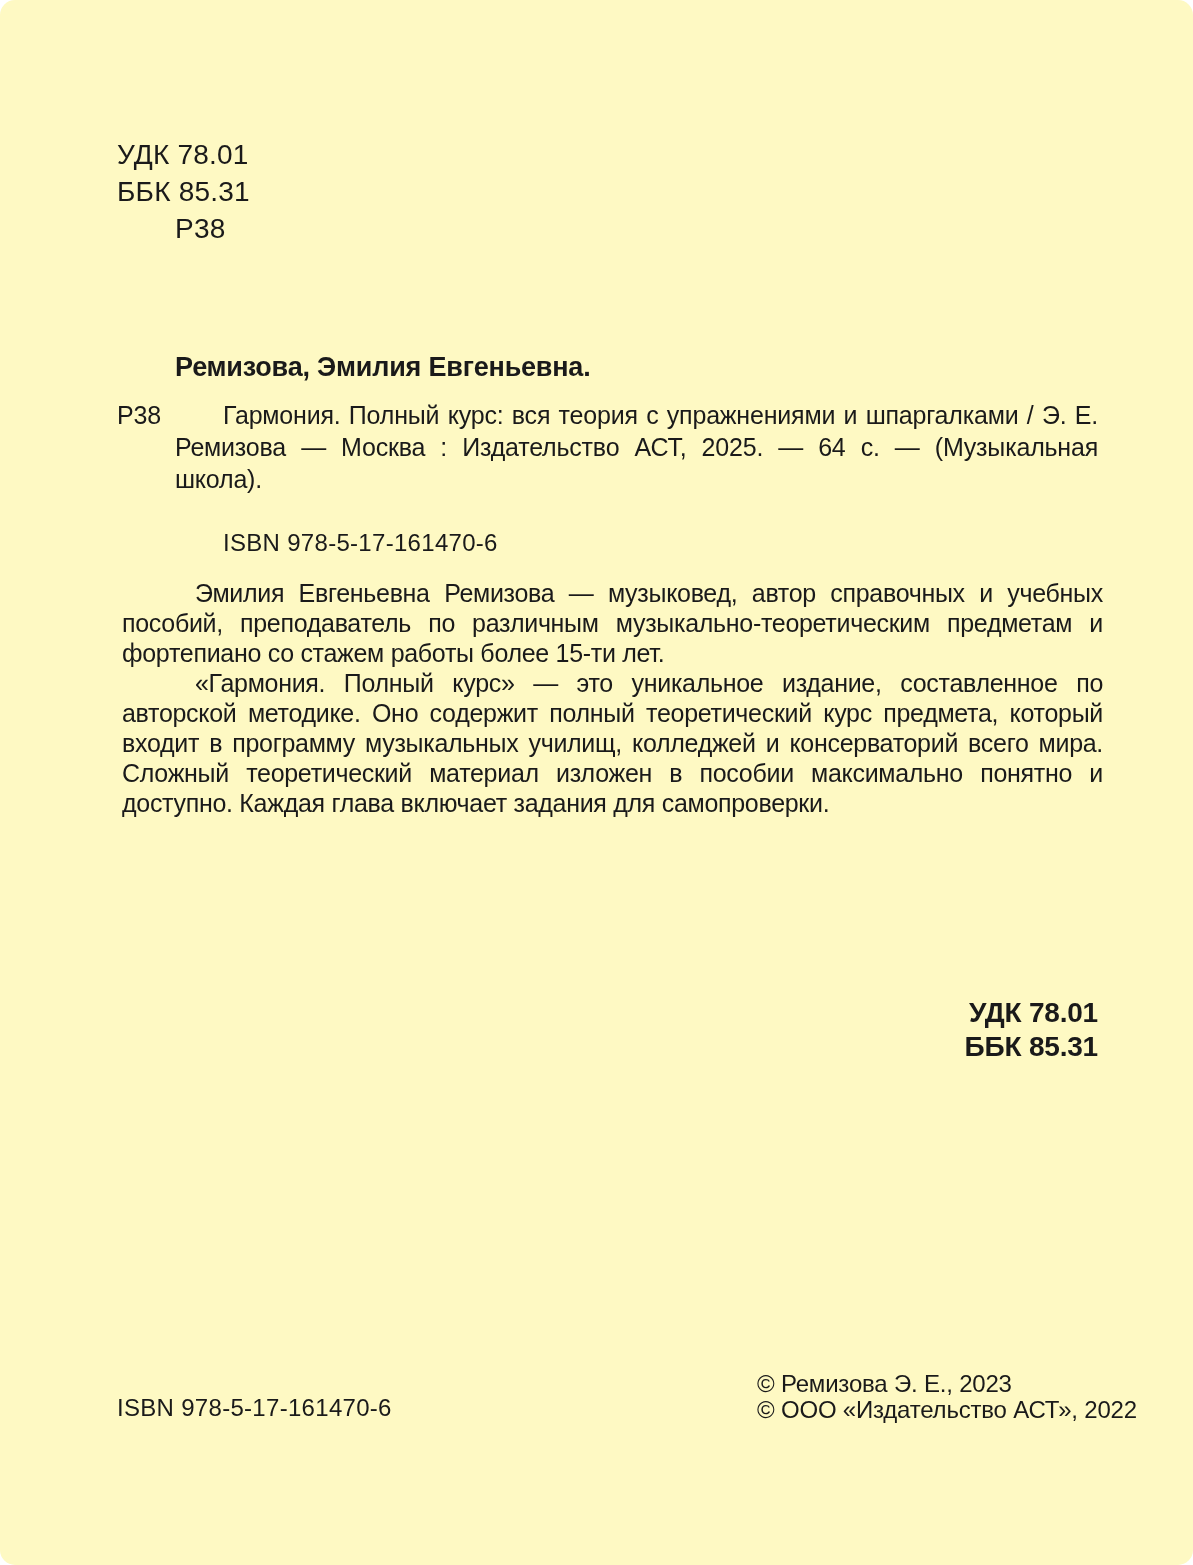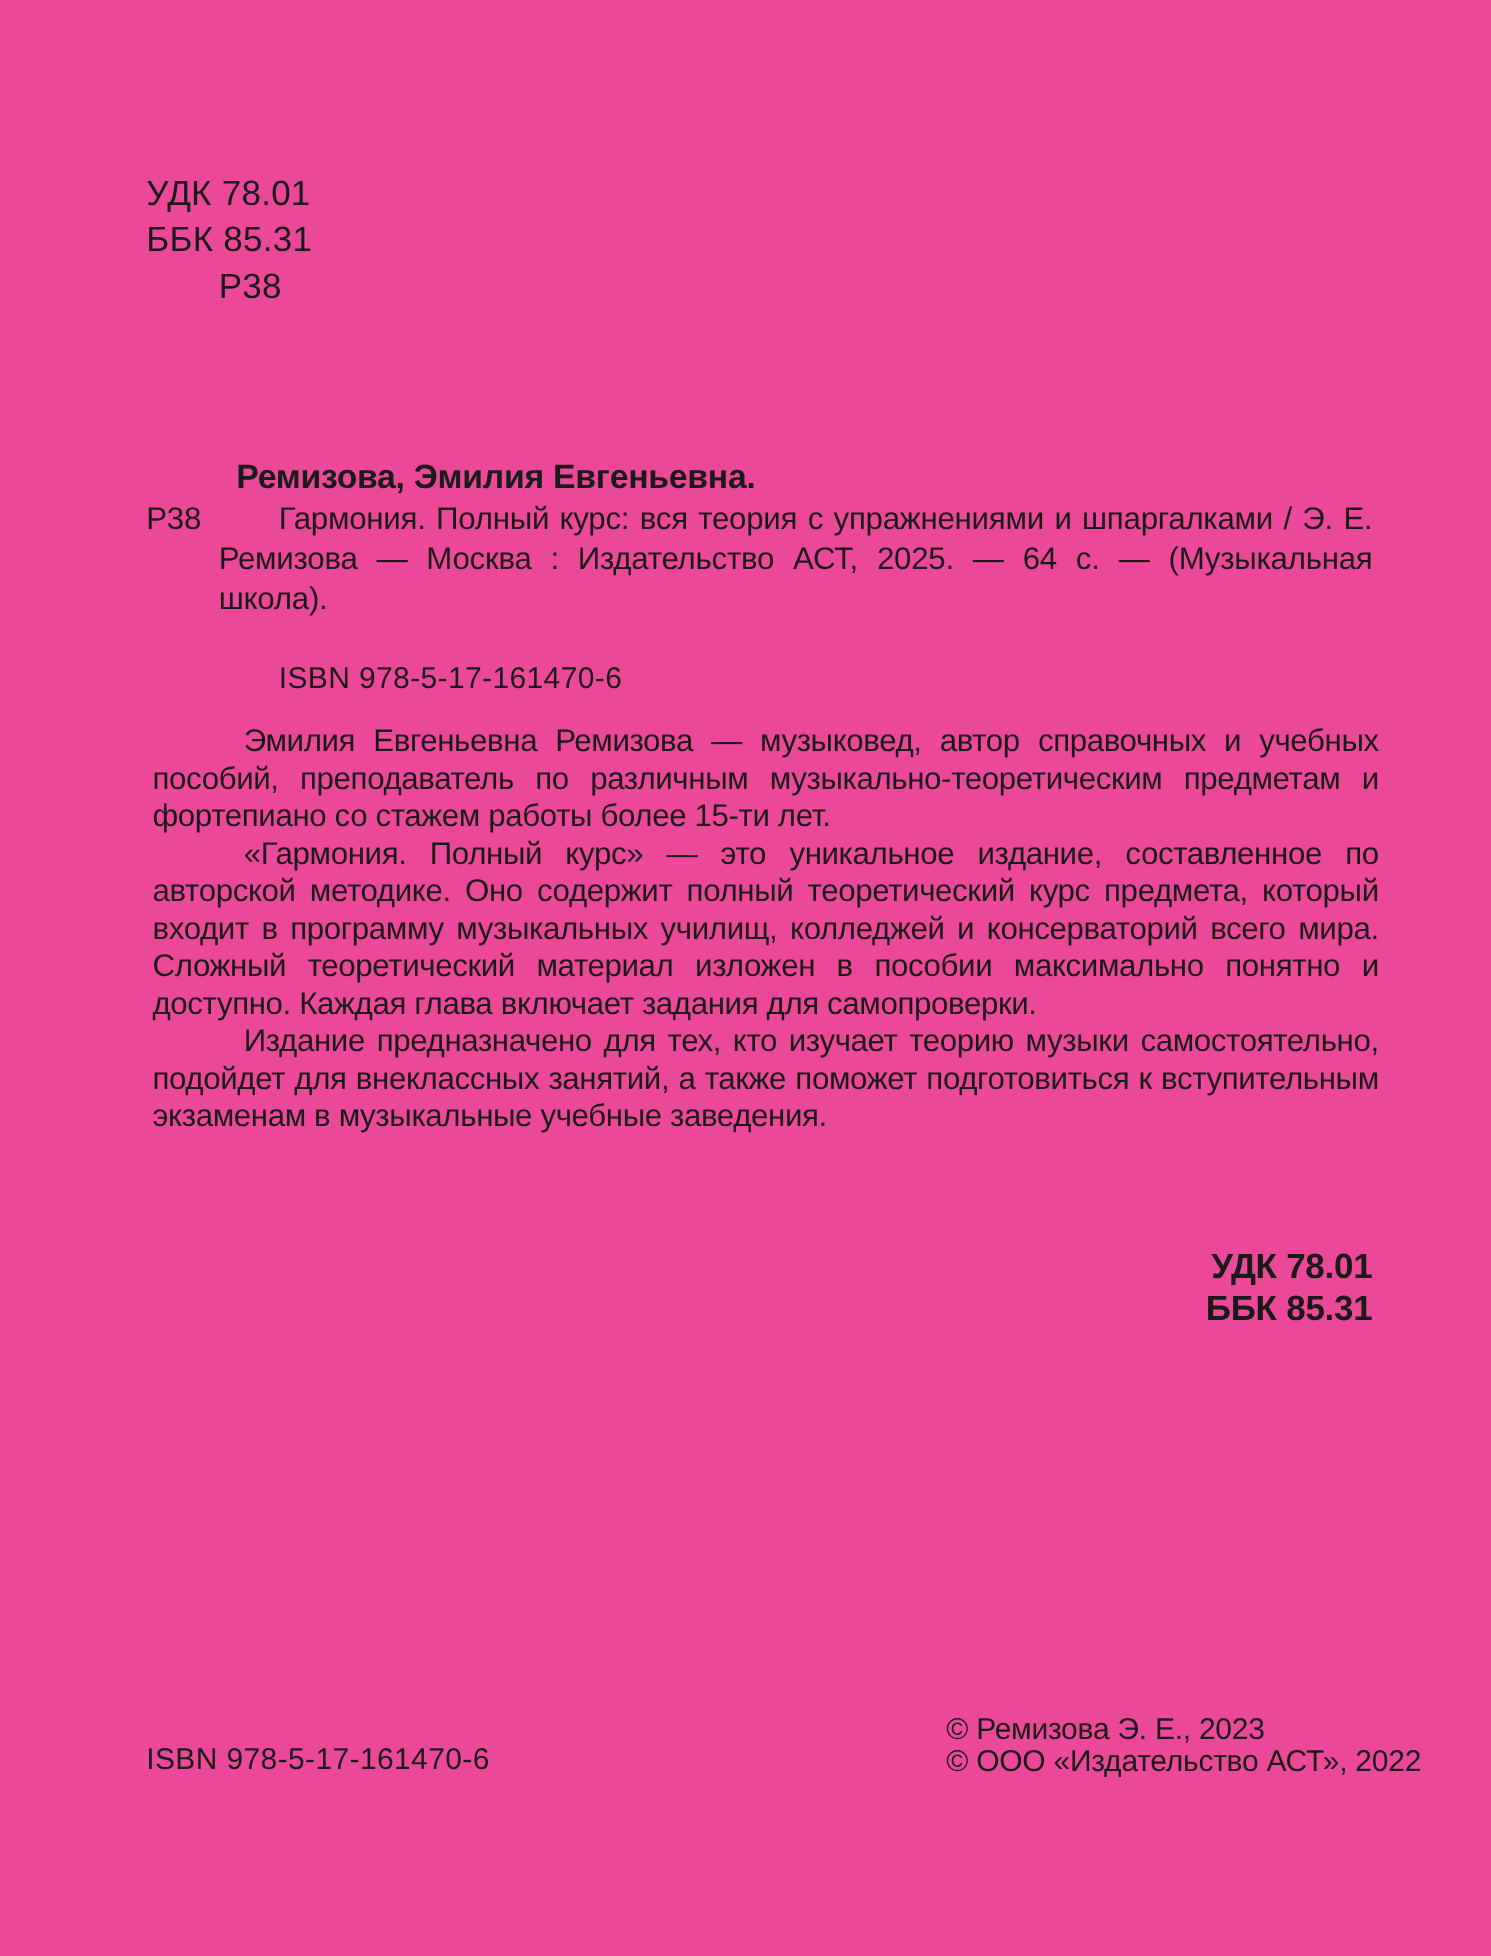--- a/index.html
+++ b/index.html
@@ -10,42 +10,43 @@
   body {
     width: 1193px;
     height: 1565px;
     position: relative;
     font-family: "Liberation Sans", "DejaVu Sans", sans-serif;
     color: #1a1a1a;
   }
   .page {
     position: absolute;
     inset: 0;
-    background: #ec4899;
+    background: #fef9c3;
+    border-radius: 15px;
   }
 
   
   .top-block {
     position: absolute;
     left: 117px;
     top: 136px;
     font-size: 28px;
     line-height: 37px;
     letter-spacing: 0.2px;
   }
   .top-block .code-indent {
     padding-left: 58px;
   }
 
   
   .heading {
     position: absolute;
     left: 175px;
     top: 352px;
-    margin: 14px;
+    margin: 0;
     font-size: 27px;
     font-weight: bold;
     letter-spacing: -0.2px;
   }
 
   
   .entry {
     position: absolute;
     left: 117px;
     top: 399px;
@@ -137,21 +138,20 @@
   <div class="entry">
     <span class="entry-code">Р38</span>
     <p class="entry-text">Гармония. Полный курс: вся теория с упражнениями и шпаргалками / Э. Е. Ремизова — Москва : Издательство АСТ, 2025. — 64 с. — (Музыкальная школа).</p>
   </div>
 
   <div class="isbn-mid">ISBN 978-5-17-161470-6</div>
 
   <div class="body-text">
     <p>Эмилия Евгеньевна Ремизова — музыковед, автор справочных и учебных посо­бий, преподаватель по различным музыкально-теоретическим предметам и фортепи­ано со стажем работы более 15-ти лет.</p>
     <p>«Гармония. Полный курс» — это уникальное издание, составленное по авторской методике. Оно содержит полный теоретический курс предмета, который входит в про­грамму музыкальных училищ, колледжей и консерваторий всего мира. Сложный те­оретический материал изложен в пособии максимально понятно и доступно. Каждая глава включает задания для самопроверки.</p>
-    <p>Издание предназначено для тех, кто изучает теорию музыки самостоятельно, по­дойдет для внеклассных занятий, а также поможет подготовиться к вступительным экзаменам в музыкальные учебные заведения.</p>
   </div>
 
   <div class="right-block">
     <div>УДК 78.01</div>
     <div>ББК 85.31</div>
   </div>
 
   <div class="footer-isbn">ISBN 978-5-17-161470-6</div>
 
   <div class="footer-copy">

